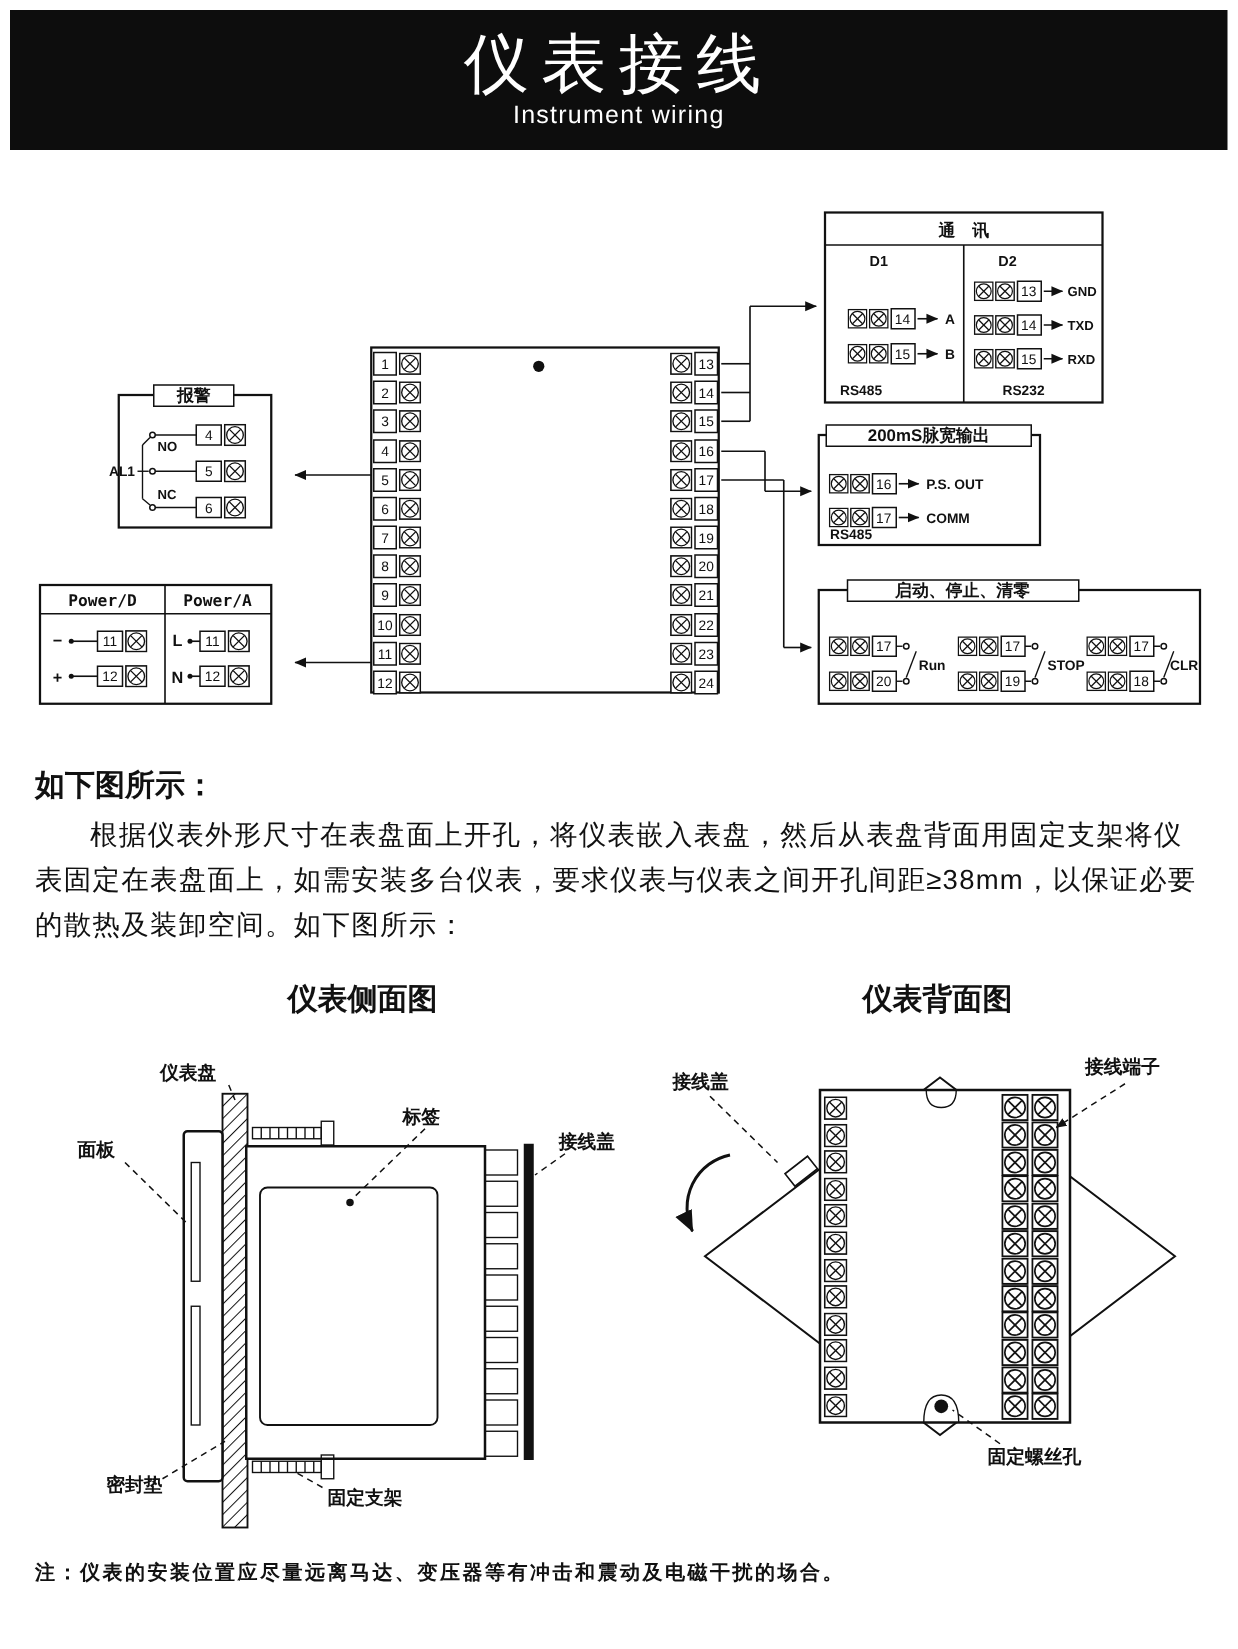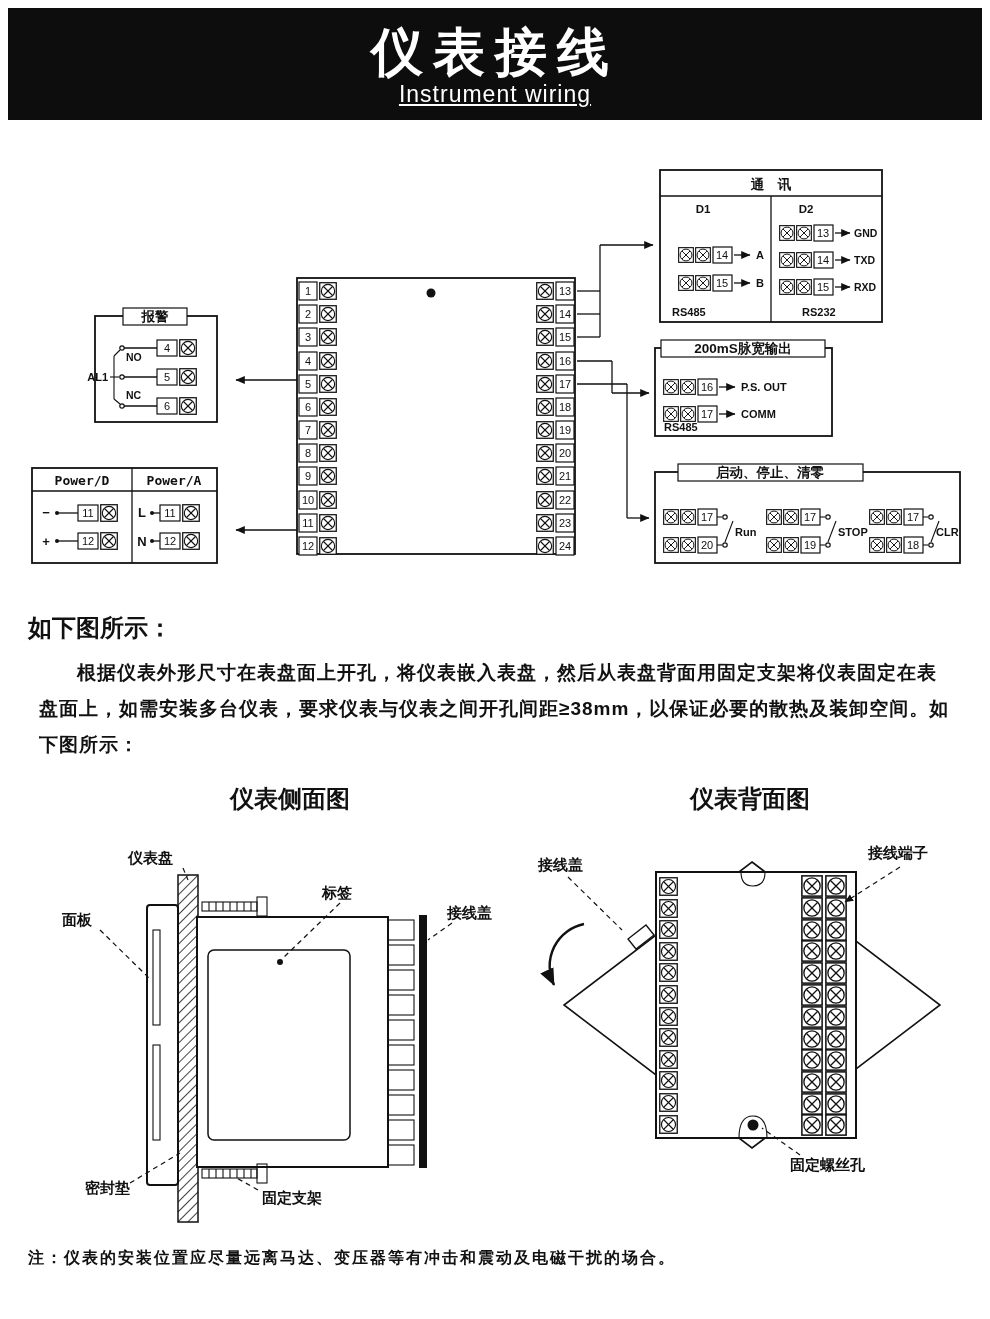--- a/index.html
+++ b/index.html
@@ -7,32 +7,32 @@
   .page {
     position:relative; width:990px; height:1319px; background:#fff;
     font-family:"Liberation Sans", sans-serif; color:#111; overflow:hidden;
   }
   
   .banner {
     position:absolute; left:8px; top:8px; width:974px; height:112px;
     background:#0d0d0d; color:#fff; text-align:center;
   }
   .banner-title {
-    font-size:52px; font-weight:700; letter-spacing:10px; padding-top:16px; line-height:1.1;
+    font-size:52px; font-weight:400; letter-spacing:10px; padding-top:16px; line-height:1.1;
   }
-  .banner-subtitle { font-size:23px; letter-spacing:1px; margin-top:0px;text-decoration:underline; }
+  .banner-subtitle { font-size:20px; letter-spacing:1px; margin-top:0px; }
 
   
   .wiring-svg { position:absolute; left:0; top:150px; }
   .views-svg  { position:absolute; left:0; top:825px; }
 
   
   .install { position:absolute; left:28px; top:612px; width:934px; }
   .install h2 { margin:0 0 6px 0; font-size:24px; font-weight:bold; }
-  .install p  { margin:11px; font-size:19px; font-weight:bold; line-height:36px;
+  .install p  { margin:0; font-size:22px; font-weight:normal; line-height:36px;
                 text-indent:2em; letter-spacing:1px; }
   .fig-title {
     position:absolute; width:170px; text-align:center;
     font-family:"Liberation Serif", serif; font-weight:700; font-size:24px;
   }
   .fig-title-side { left:205px; top:783px; }
   .fig-title-back { left:665px; top:783px; }
   .note {
     position:absolute; left:28px; top:1248px; width:945px;
     font-size:16px; font-weight:bold; letter-spacing:2px;

